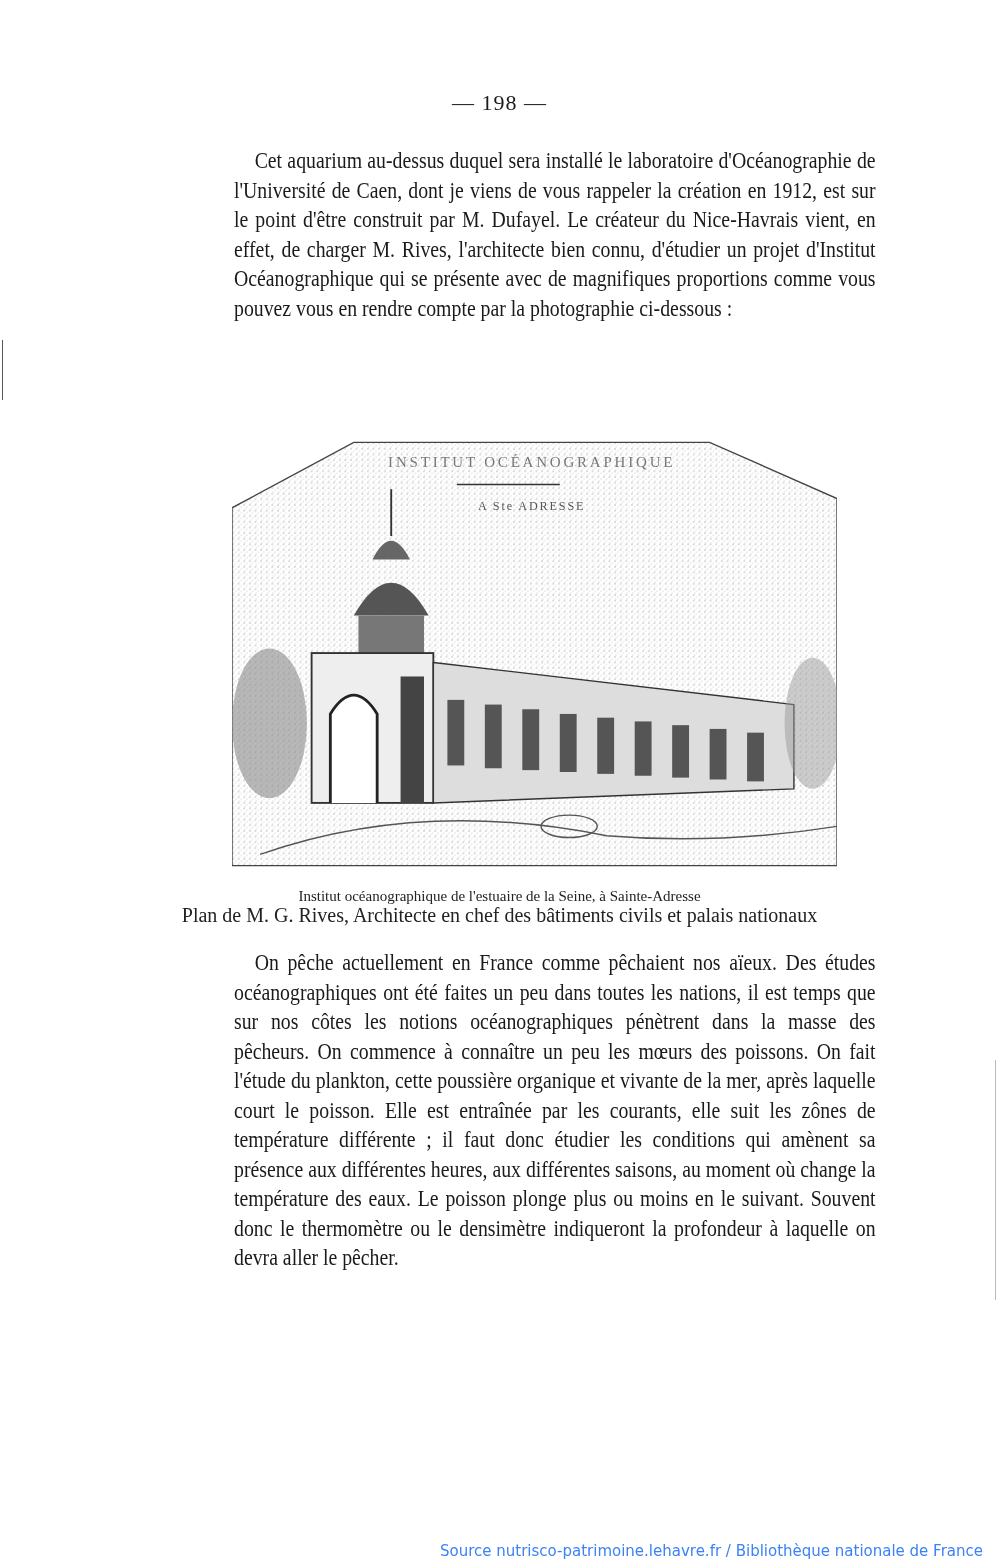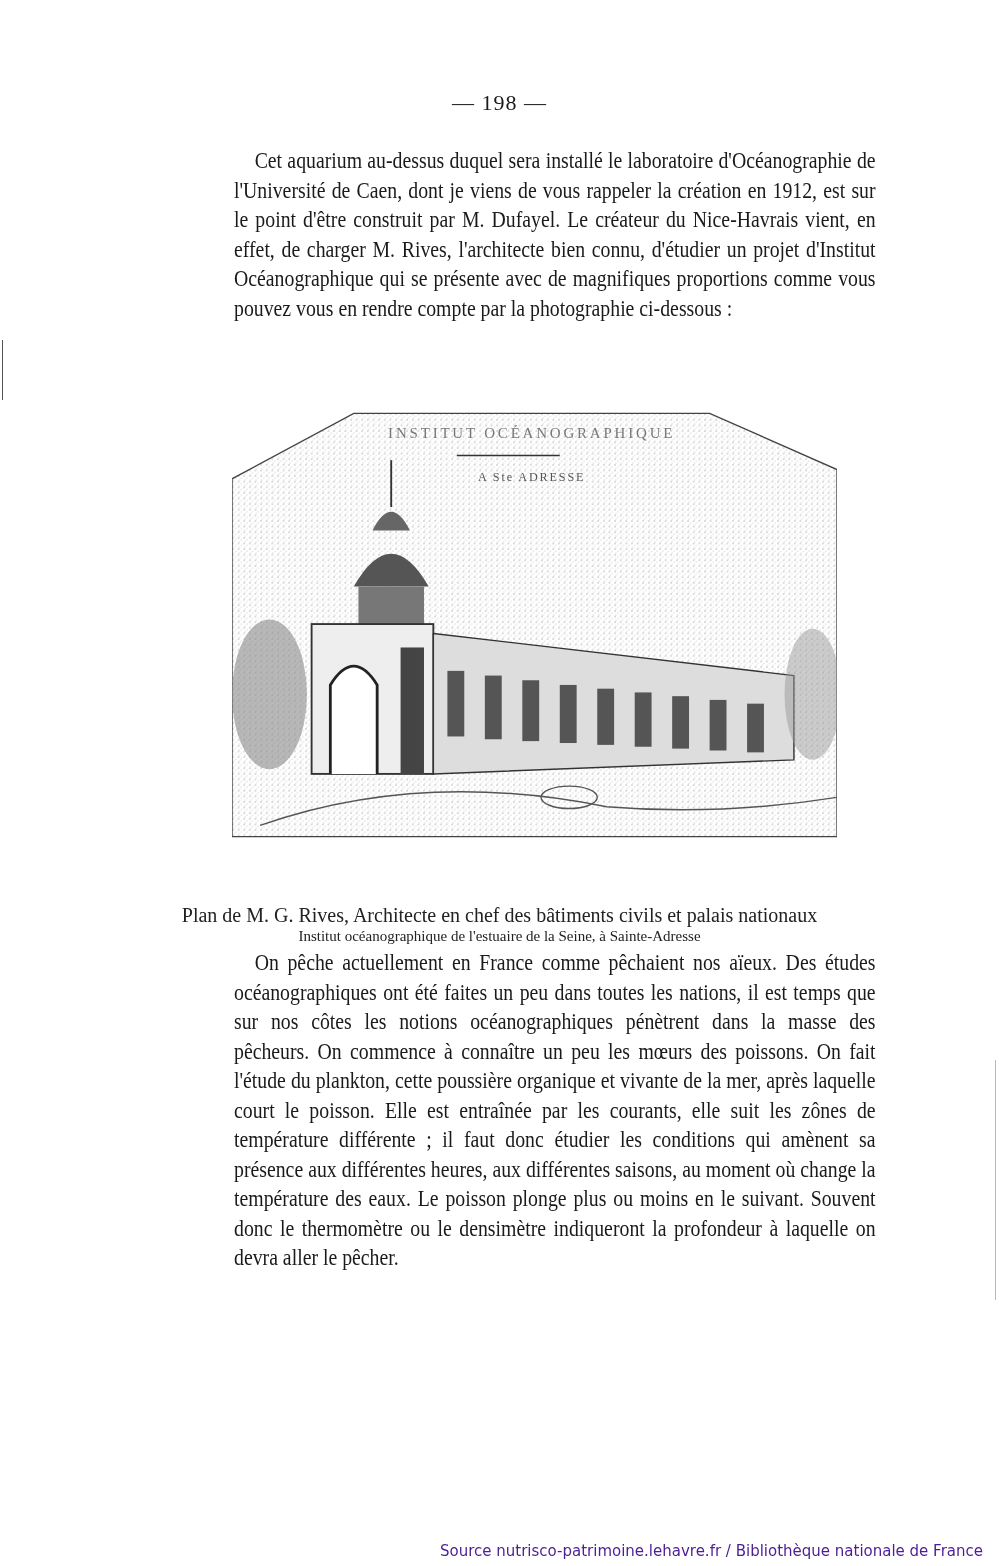--- a/index.html
+++ b/index.html
@@ -14,32 +14,32 @@
   .para {
     position: absolute; left: 234px; width: 642px;
     font-size: 23px; line-height: 29.5px; text-align: justify;
     font-family: "Liberation Serif", serif; transform: scaleX(0.86); transform-origin: left top;
     width: 746px;
   }
   .para p { margin: 0; text-indent: 24px; }
   #para1 { top: 146px; }
   #para2 { top: 948px; }
   .figure {
-    position: absolute; left: 232px; top: 399px; width: 605px; height: 452px; border-radius: 25px;
+    position: absolute; left: 232px; top: 428px; width: 605px; height: 452px; border-radius: 25px;
   }
   .figure svg { width: 100%; height: 100%; display: block; }
   .caption {
     position: absolute; left: 0; width: 999px; text-align: center;
     font-size: 15px; line-height: 20px; color: #222;
   }
-  #caption1 { top: 926px; text-align: center; }
+  #caption1 { top: 886px; text-align: center; }
   #caption2 { top: 905px; font-size: 20px; }
   .footer {
     position: absolute; right: 16px; bottom: 6px;
-    font-family: "DejaVu Sans", sans-serif; font-size: 15px; color: #4c1d95;
+    font-family: "DejaVu Sans", sans-serif; font-size: 15px; color: #3b82f6;
   }
   .marks { position: absolute; background: #555; }
 </style>
 </head>
 <body>
 
 <div class="page-number">— 198 —</div>
 
 <div class="para" id="para1">
   <p>Cet aquarium au-dessus duquel sera installé le laboratoire d'Océanographie de l'Université de Caen, dont je viens de vous rappeler la création en 1912, est sur le point d'être construit par M. Dufayel. Le créateur du Nice-Havrais vient, en effet, de charger M. Rives, l'architecte bien connu, d'étudier un projet d'Institut Océanographique qui se présente avec de magnifiques proportions comme vous pouvez vous en rendre compte par la photographie ci-dessous :</p>

